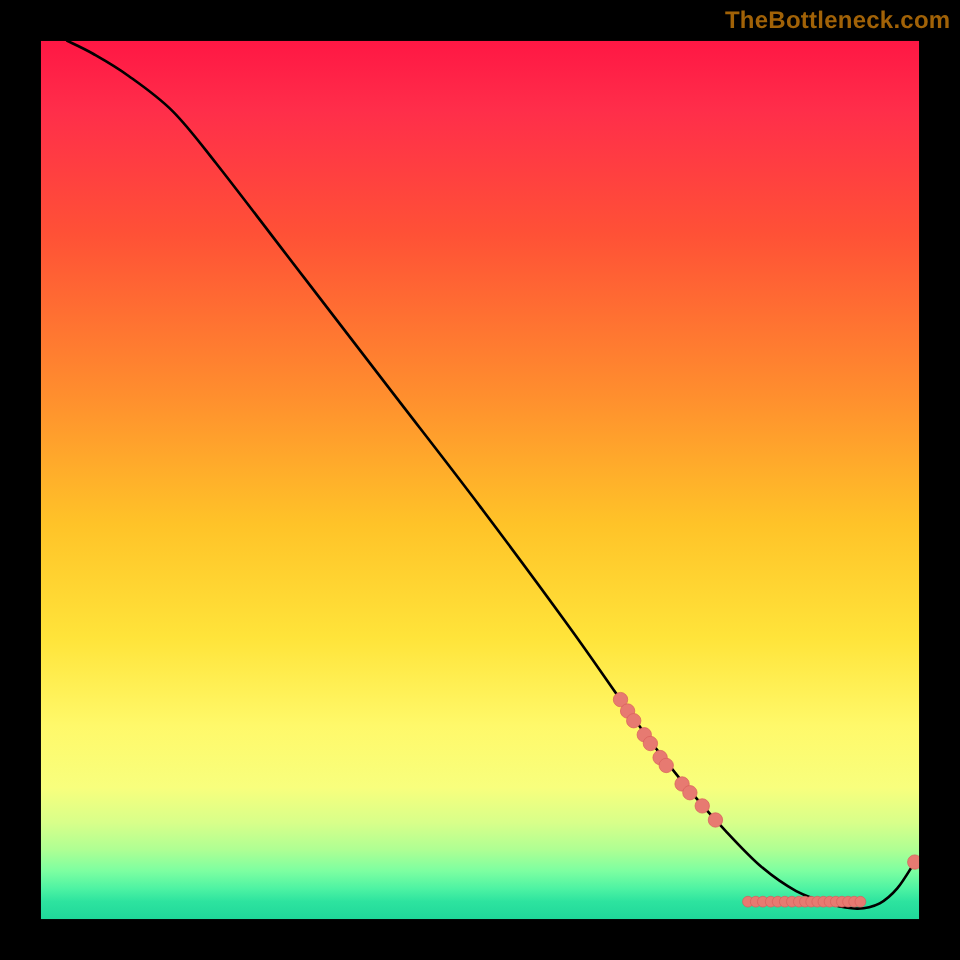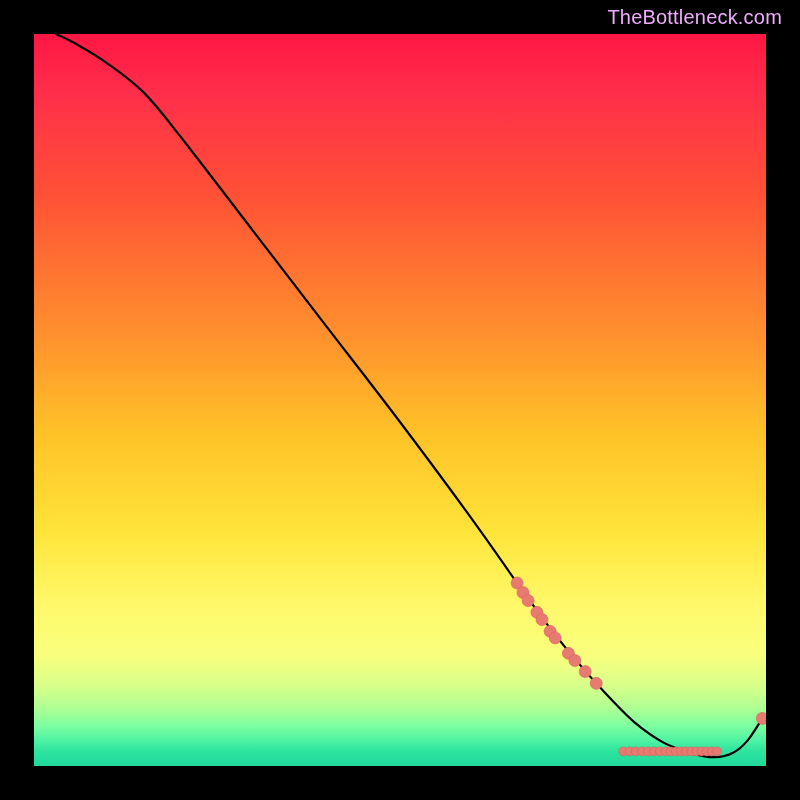--- a/index.html
+++ b/index.html
@@ -44,24 +44,24 @@
       #b0ff93 92%,
       #7dffa1 94.5%,
       #4ef3a3 96.5%,
       #2de39f 98%,
       #1fd89a 100%
     );
   }
   .watermark {
     position: absolute;
     top: 6px;
-    right: 18px;
+    right: 8px;
     font-size: 20px;
-    font-weight: 400;
-    color: #f0abfc;
+    font-weight: 700;
+    color: #a16207;
     letter-spacing: 0.2px;
   }
   svg.curve {
     position: absolute;
     inset: 0;
     width: 732px;
     height: 732px;
   }
 </style>
 </head>

